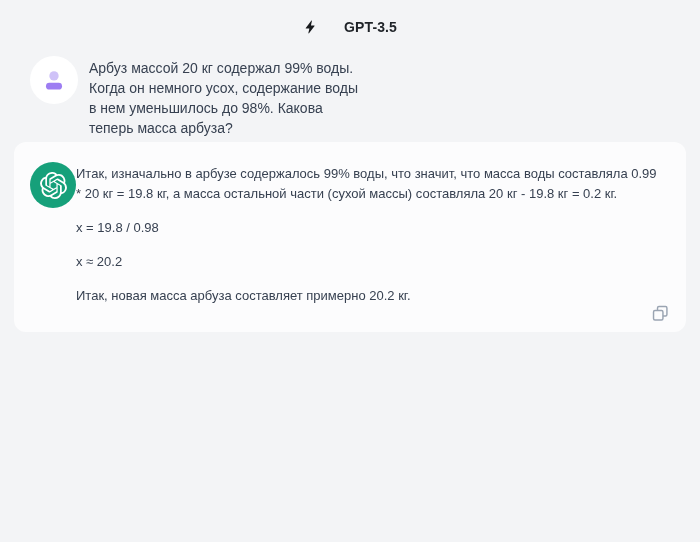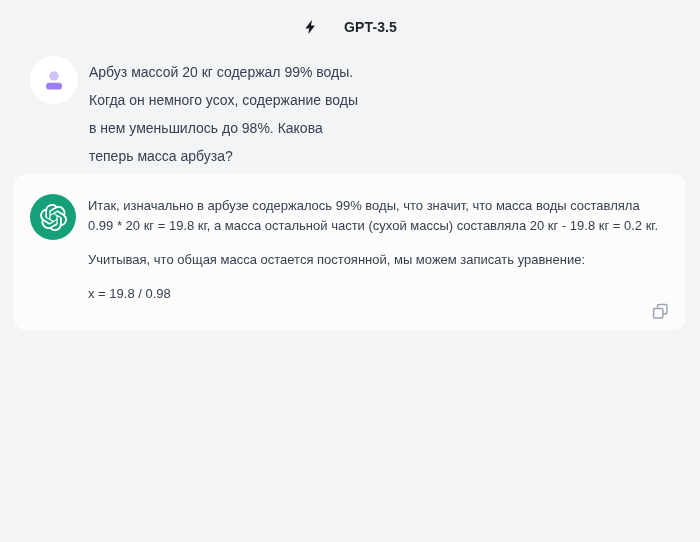--- a/index.html
+++ b/index.html
@@ -37,33 +37,33 @@
   .user-avatar {
     width: 48px; height: 48px;
     border-radius: 50%;
     background: #ffffff;
     flex-shrink: 0;
     display: flex; align-items: center; justify-content: center;
   }
   .user-text {
     max-width: 280px;
     font-size: 14px;
-    line-height: 28px;
+    line-height: 20px;
     color: #374151;
     padding-top: 2px;
   }
 
   
   .assistant-card {
     margin: 4px 14px 0 14px;
     background: #fcfcfd;
     border-radius: 12px;
     padding: 20px 22px 26px 16px;
     display: flex;
-    gap: 12px;
+    gap: 0;
     position: relative;
   }
   .assistant-avatar {
     width: 46px; height: 46px;
     border-radius: 50%;
     background: #16a07a;
     flex-shrink: 0;
     display: flex; align-items: center; justify-content: center;
   }
   .assistant-text {
@@ -118,22 +118,23 @@
     <div class="assistant-avatar">
       <span style="display:inline-flex;">
         <svg viewBox="0 0 24 24" width="27" height="27" fill="#ffffff" aria-hidden="true">
           <path d="M22.2819 9.8211a5.9847 5.9847 0 0 0-.5157-4.9108 6.0462 6.0462 0 0 0-6.5098-2.9A6.0651 6.0651 0 0 0 4.9807 4.1818a5.9847 5.9847 0 0 0-3.9977 2.9 6.0462 6.0462 0 0 0 .7427 7.0966 5.98 5.98 0 0 0 .511 4.9107 6.051 6.051 0 0 0 6.5146 2.9001A5.9847 5.9847 0 0 0 13.2599 24a6.0557 6.0557 0 0 0 5.7718-4.2058 5.9894 5.9894 0 0 0 3.9977-2.9001 6.0557 6.0557 0 0 0-.7475-7.073zM13.2599 22.43a4.476 4.476 0 0 1-2.8764-1.04l.1419-.0804 4.7783-2.7582a.7948.7948 0 0 0 .3927-.6813v-6.7369l2.02 1.1686a.071.071 0 0 1 .038.052v5.5826a4.504 4.504 0 0 1-4.4945 4.4937zm-9.6607-4.1254a4.4708 4.4708 0 0 1-.5346-3.0137l.142.0852 4.783 2.7582a.7712.7712 0 0 0 .7806 0l5.8428-3.3685v2.3324a.0804.0804 0 0 1-.0332.0615L9.74 19.9502a4.4992 4.4992 0 0 1-6.1408-1.6456zM2.3408 7.8956a4.485 4.485 0 0 1 2.3655-1.9728V11.6a.7664.7664 0 0 0 .3879.6765l5.8144 3.3543-2.0201 1.1685a.0757.0757 0 0 1-.071 0L4.0186 13.983a4.504 4.504 0 0 1-1.6778-6.0874zm16.5963 3.8558L13.1038 8.364 15.1192 7.2a.0757.0757 0 0 1 .071 0l4.8303 2.7913a4.4944 4.4944 0 0 1-.6765 8.1042v-5.6772a.79.79 0 0 0-.407-.6669zm2.0107-3.0231-.142-.0852-4.7735-2.7818a.7759.7759 0 0 0-.7854 0L9.409 9.2297V6.8974a.0662.0662 0 0 1 .0284-.0615l4.8303-2.7866a4.4992 4.4992 0 0 1 6.6802 4.66zM8.3065 12.863l-2.02-1.1638a.0804.0804 0 0 1-.038-.0567V6.0742a4.4992 4.4992 0 0 1 7.3757-3.4537l-.142.0805L8.704 5.459a.7948.7948 0 0 0-.3927.6813zm1.0976-2.3654 2.602-1.4998 2.6069 1.4998v2.9994l-2.5974 1.4997-2.6067-1.4997z"></path>
         </svg>
       </span>
     </div>
 
     <div class="assistant-text">
       <p>Итак, изначально в арбузе содержалось 99% воды, что значит, что масса воды составляла 0.99 * 20 кг = 19.8 кг, а масса остальной части (сухой массы) составляла 20 кг - 19.8 кг = 0.2 кг.</p>
-      <p>Учитывая, что общая масса остается постоянной, мы можем записать уравнение:</p>
       <p>x = 19.8 / 0.98</p>
+      <p>x ≈ 20.2</p>
+      <p>Итак, новая масса арбуза составляет примерно 20.2 кг.</p>
     </div>
 
     <button class="copy-btn" title="Copy">
       <span style="display:inline-flex;">
         <svg viewBox="0 0 21 21" width="19" height="19" fill="none" stroke="#9aa4b2" stroke-width="1.6" aria-hidden="true">
           <rect x="7.2" y="2.8" width="10.4" height="10.4" rx="1.6"></rect>
           <rect x="2.8" y="7.2" width="10.4" height="10.4" rx="1.6" fill="#fcfcfd"></rect>
         </svg>
       </span>
     </button>

